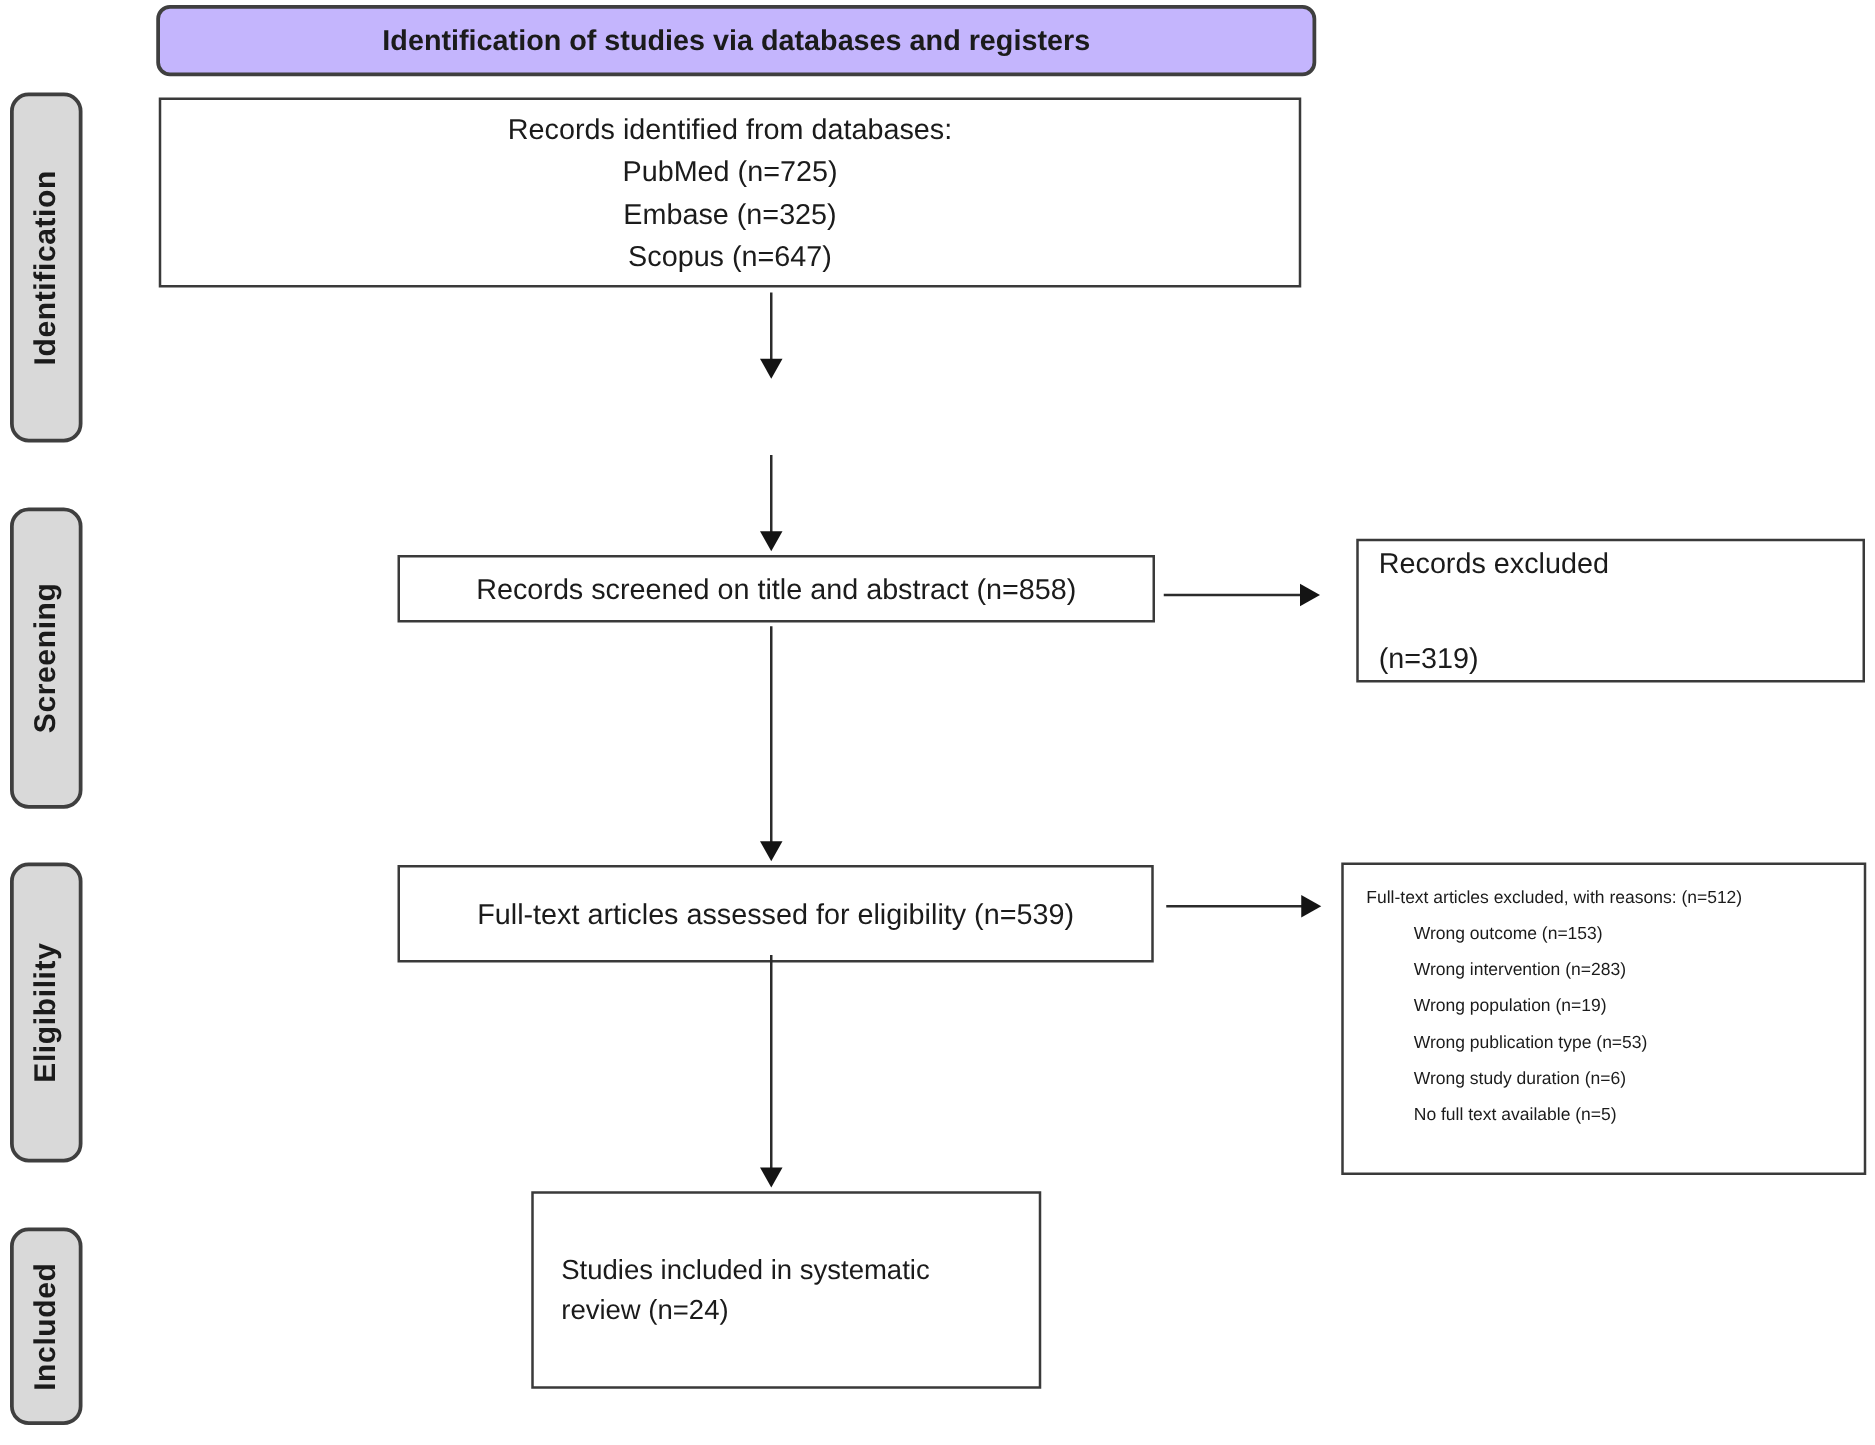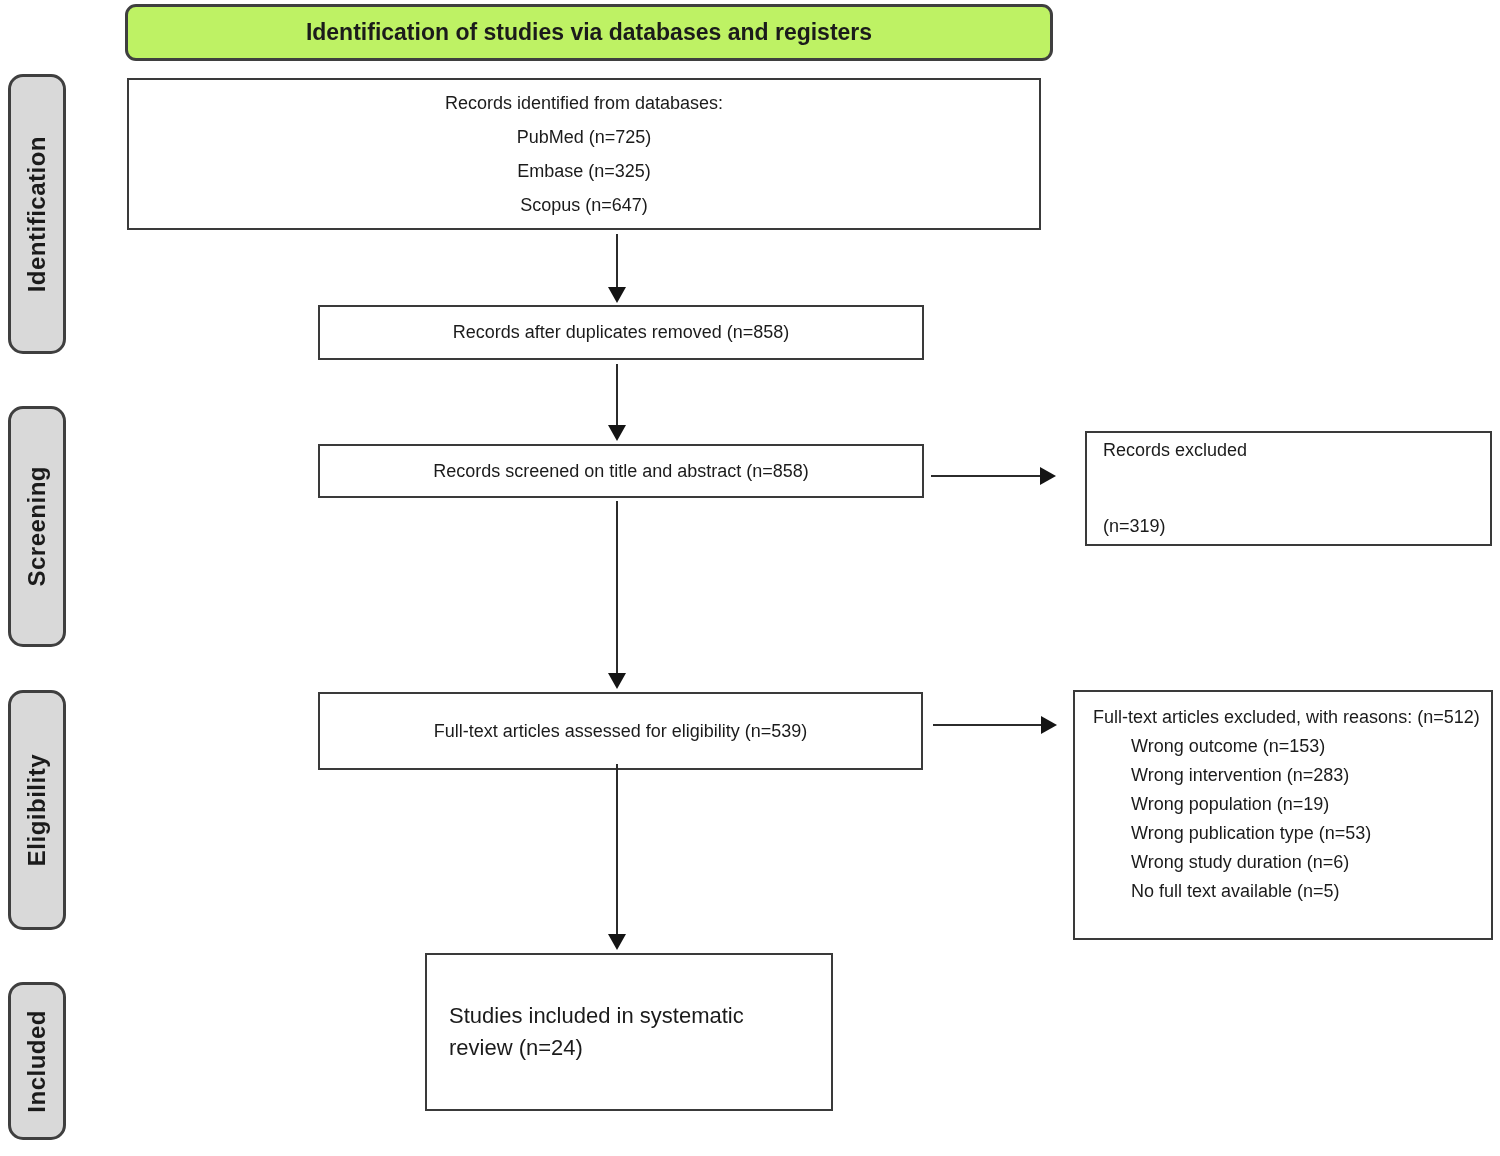--- a/index.html
+++ b/index.html
@@ -6,21 +6,21 @@
   .canvas{
     position:relative;
     width:1500px;height:1156px;
     background:#ffffff;
     font-family:"Liberation Sans",sans-serif;
     color:#1b1b1b;
     overflow:hidden;
   }
   .titlebar{
     position:absolute;left:125px;top:4px;width:928px;height:57px;
-    background:#bef264;border:3px solid #3f3f3f;border-radius:11px;
+    background:#c4b5fd;border:3px solid #3f3f3f;border-radius:11px;
     box-sizing:border-box;
     display:flex;align-items:center;justify-content:center;
     font-weight:bold;font-size:23px;
   }
   .pill{
     position:absolute;left:8px;width:58px;
     background:#d9d9d9;border:3px solid #3f3f3f;border-radius:15px;
     box-sizing:border-box;
     display:flex;align-items:center;justify-content:center;
   }
@@ -29,21 +29,21 @@
     transform:rotate(180deg);
     font-weight:bold;font-size:24px;letter-spacing:.5px;
     white-space:nowrap;
   }
   .pill-identification{top:74px;height:280px;}
   .pill-screening{top:406px;height:241px;}
   .pill-eligibility{top:690px;height:240px;}
   .pill-included{top:982px;height:158px;}
   .box{
     position:absolute;background:#ffffff;border:2px solid #3a3a3a;
-    box-sizing:border-box;font-size:18px;line-height:33px;
+    box-sizing:border-box;font-size:23px;line-height:33px;
   }
   .box-identified{
     left:127px;top:78px;width:914px;height:152px;
     display:flex;flex-direction:column;align-items:center;justify-content:center;
     text-align:center;line-height:34px;
   }
   .box-line-center{
     display:flex;align-items:center;justify-content:center;text-align:center;
   }
   .box-dedup{left:318px;top:305px;width:606px;height:55px;}
@@ -54,21 +54,21 @@
     display:flex;align-items:center;
     padding:0 30px 0 22px;line-height:32px;font-size:22px;
   }
   .box-excluded1{
     left:1085px;top:431px;width:407px;height:115px;
     display:flex;flex-direction:column;justify-content:center;
     padding-left:16px;line-height:33px;box-sizing:border-box;gap:43px;
   }
   .box-excluded2{
     left:1073px;top:690px;width:420px;height:250px;
-    padding:11px 8px 10px 18px;line-height:29px;font-size:18px;
+    padding:11px 8px 10px 18px;line-height:29px;font-size:14px;
   }
   .reason-line{padding-left:38px;}
   .overlay{position:absolute;left:0;top:0;pointer-events:none;}
 </style>
 </head>
 <body>
 
 <div class="canvas">
 
   <div class="titlebar">
@@ -88,23 +88,20 @@
     <span>Included</span>
   </div>
 
   <div class="box box-identified">
     <div>Records identified from databases:</div>
     <div>PubMed (n=725)</div>
     <div>Embase (n=325)</div>
     <div>Scopus (n=647)</div>
   </div>
 
-  <div class="box box-dedup box-line-center">
-    <span>Records after duplicates removed (n=858)</span>
-  </div>
 
   <div class="box box-screened box-line-center">
     <span>Records screened on title and abstract (n=858)</span>
   </div>
 
   <div class="box box-fulltext box-line-center">
     <span>Full-text articles assessed for eligibility (n=539)</span>
   </div>
 
   <div class="box box-included">

